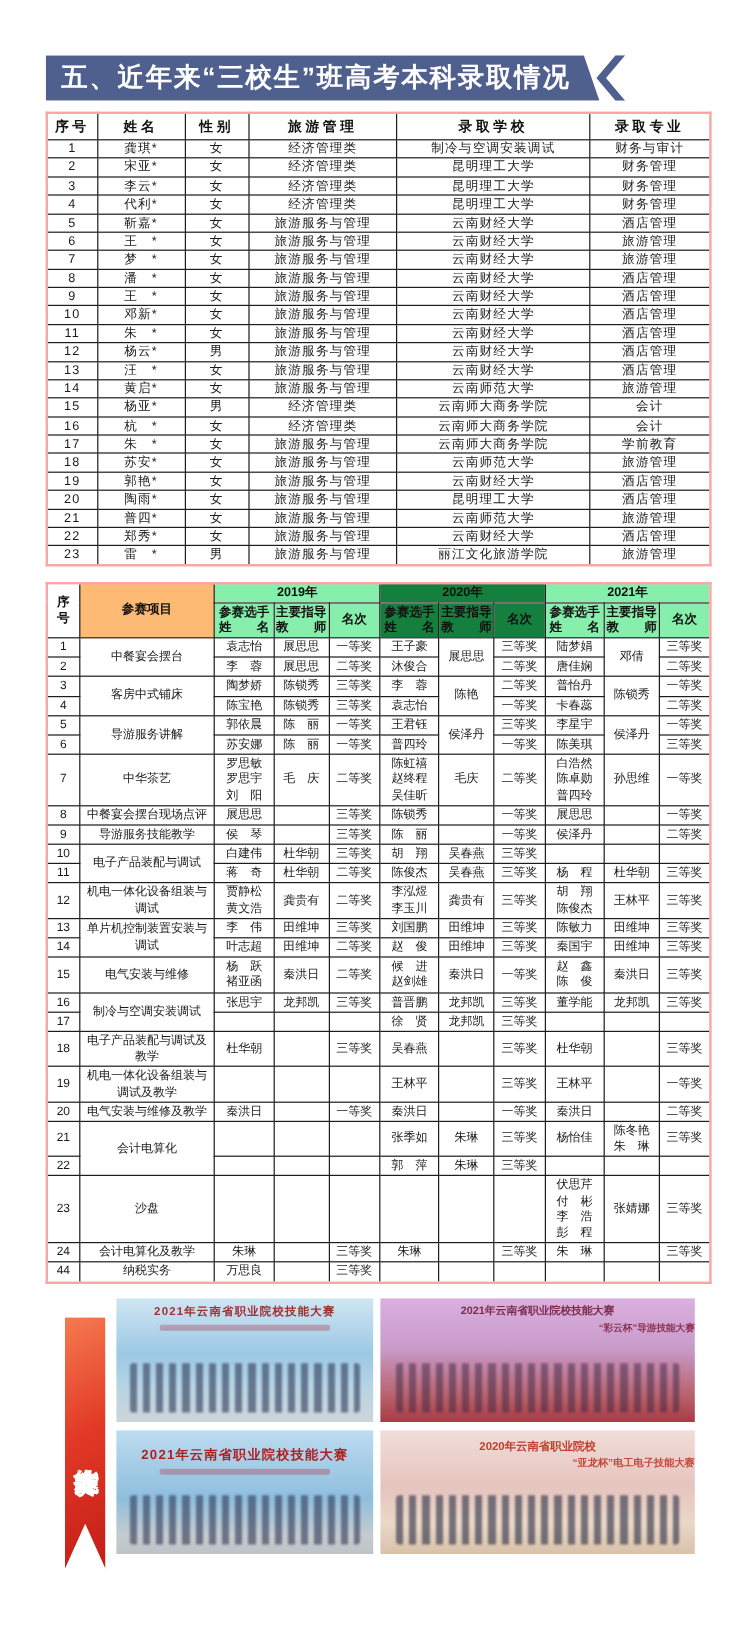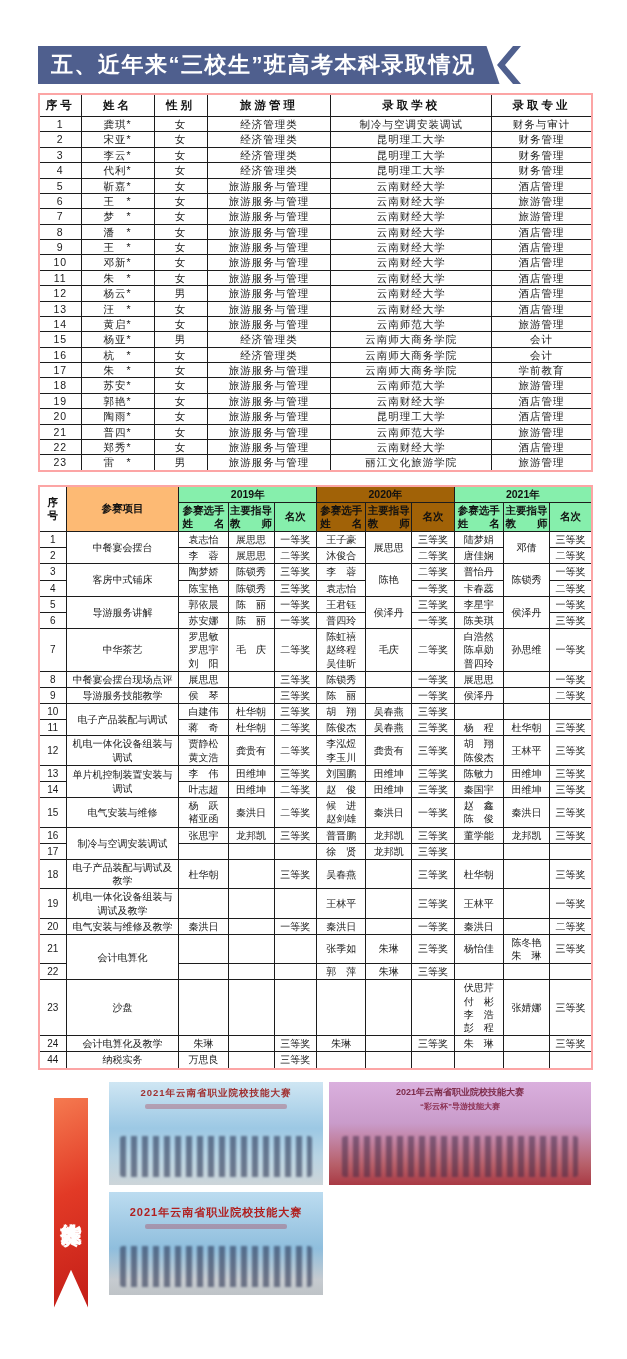--- a/index.html
+++ b/index.html
@@ -35,41 +35,41 @@
   
   .t1 { margin-bottom:13px; }
   .t1 th { font-size:11.5px; letter-spacing:3px; font-weight:bold; padding:3px 0; }
   .t1 td { font-size:10.5px; letter-spacing:1px; padding:1px 0; line-height:1.18; color:#1a1a1a; }
   
   .t2 th { font-size:10.5px; font-weight:bold; line-height:1.25; padding:1px 0; }
   .t2 td { font-size:10px; padding:1px 1px; line-height:1.32; color:#1a1a1a; }
   .h-no   { background:#ffffff; }
   .h-proj { background:#fdba74; }
   .h-y19  { background:#86efac; }
-  .h-y20  { background:#a16207; }
+  .h-y20  { background:#15803d; }
   .h-y21  { background:#86efac; }
 
   
   .gallery { display:flex; margin-top:12px; padding-left:16px; }
   .ribbon {
     width:34px; height:210px; margin-top:16px; flex:0 0 auto;
     background:linear-gradient(155deg,#f57a50 0%, #e23a26 45%, #c31d17 100%);
     clip-path:polygon(0 0, 100% 0, 100% 100%, 50% 82%, 0 100%);
     display:flex; flex-direction:column; align-items:center;
     color:#fff; font-weight:bold; font-size:21px; line-height:1.6;
     padding-top:9px; letter-spacing:0;
     writing-mode:vertical-rl; text-orientation:upright;
   }
   .photo-grid {
-    display:grid; margin-left:21px;
+    display:grid; margin-left:9px;
     grid-template-columns:214px 262px; grid-auto-rows:103px; gap:7px 6px;
   }
   .photo { position:relative; overflow:hidden; }
   .photo .pt { position:relative; z-index:2; display:block; text-align:center; font-weight:bold; white-space:nowrap; }
-  .photo .ps { position:relative; z-index:2; display:block; text-align:center; font-weight:bold; }
+  .photo .ps { position:relative; z-index:2; display:block; text-align:right; font-weight:bold; }
   .blurline { position:relative; z-index:2; height:5px; width:66%; margin:4px auto 0; background:rgba(170,40,60,.32); border-radius:2px; filter:blur(.5px); }
   .crowd {
     position:absolute; z-index:1; left:5%; right:5%; bottom:7%; height:40%;
     background:repeating-linear-gradient(90deg, rgba(35,45,75,.55) 0 6px, rgba(35,45,75,0) 6px 11px);
     filter:blur(1px); border-radius:3px;
   }
   .p1 { background:linear-gradient(180deg,#cfe6f3 0%,#9cc8e4 45%,#b8d4e4 72%,#cdd5d9 100%); }
   .p1 .pt { color:#a03030; font-size:9.5px; letter-spacing:1px; margin-top:5px; }
   .p2 { background:linear-gradient(180deg,#dab0de 0%,#c99bca 40%,#b7606a 80%,#a93a44 100%); }
   .p2 .pt { color:#7d2c4a; font-size:9px; margin-top:4px; }
@@ -686,16 +686,21 @@
       <div class="photo p2">
         <span class="pt">2021年云南省职业院校技能大赛</span>
         <span class="ps">“彩云杯”导游技能大赛</span>
         <div class="crowd"></div>
       </div>
       <div class="photo p3">
         <span class="pt">2021年云南省职业院校技能大赛</span>
         <div class="blurline"></div>
         <div class="crowd"></div>
       </div>
+      <div class="photo p4">
+        <span class="pt">2020年云南省职业院校</span>
+        <span class="ps">“亚龙杯”电工电子技能大赛</span>
+        <div class="crowd"></div>
+      </div>
     </div>
   </div>
 
 </div>
 
 </body></html>

